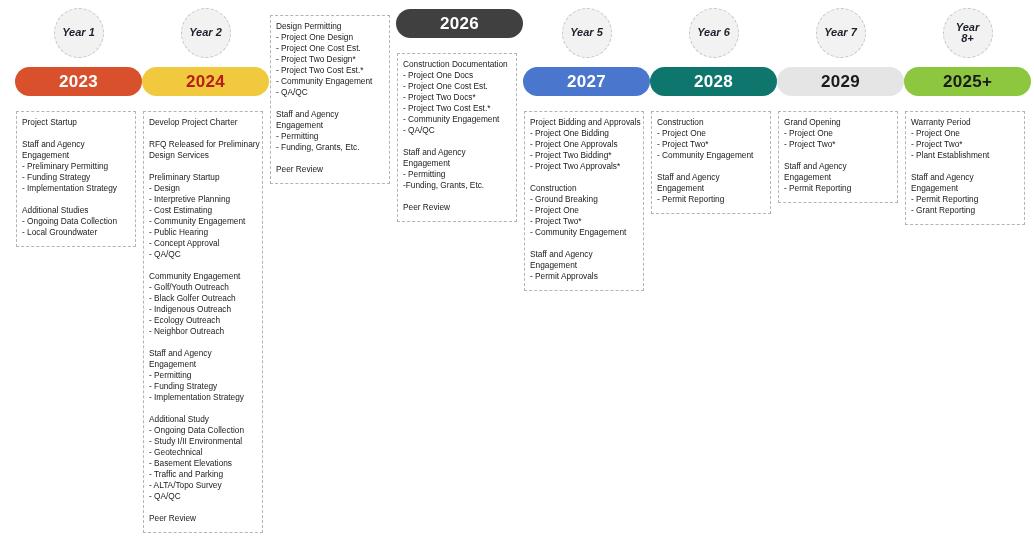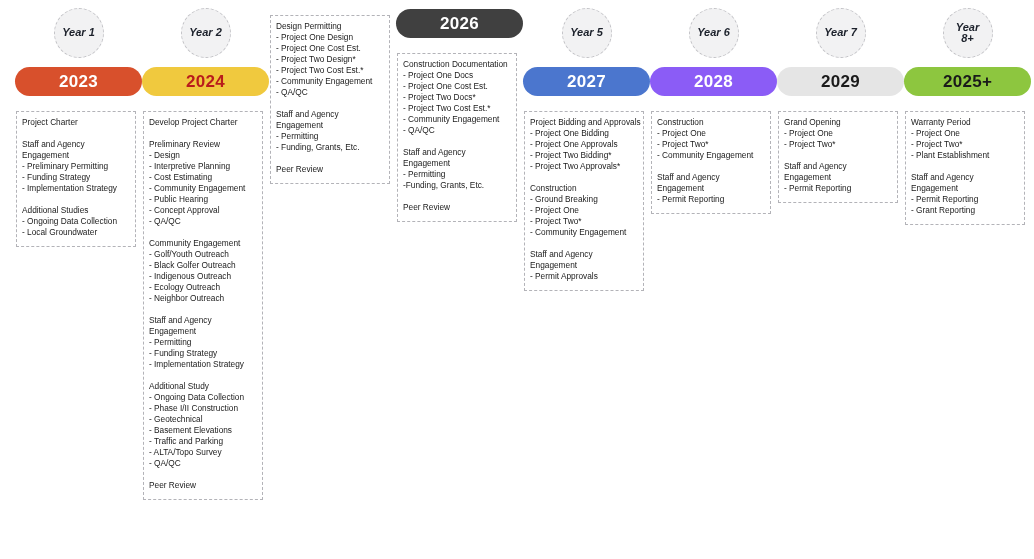--- a/index.html
+++ b/index.html
@@ -61,21 +61,21 @@
 
 <div class="timeline">
   <div class="columns">
   <div class="column">
     <div class="circle">
       <span class="circle-label">Year 1</span>
     </div>
     <div class="bar" style="background: rgb(216, 80, 44); color: rgb(255, 255, 255);">2023</div>
     <div class="box">
           <div class="section">
-            <div class="line">Project Charter</div>
+            <div class="line">Project Startup</div>
           </div>
           <div class="section">
             <div class="line">Staff and Agency Engagement</div>
             <div class="line">- Preliminary Permitting</div>
             <div class="line">- Funding Strategy</div>
             <div class="line">- Implementation Strategy</div>
           </div>
           <div class="section">
             <div class="line">Additional Studies</div>
             <div class="line">- Ongoing Data Collection</div>
@@ -87,21 +87,24 @@
   <div class="column">
     <div class="circle">
       <span class="circle-label">Year 2</span>
     </div>
     <div class="bar" style="background: rgb(240, 201, 62); color: #b91c1c;">2024</div>
     <div class="box">
           <div class="section">
             <div class="line">Develop Project Charter</div>
           </div>
           <div class="section">
-            <div class="line">Preliminary Review</div>
+            <div class="line">RFQ Released for Preliminary Design Services</div>
+          </div>
+          <div class="section">
+            <div class="line">Preliminary Startup</div>
             <div class="line">- Design</div>
             <div class="line">- Interpretive Planning</div>
             <div class="line">- Cost Estimating</div>
             <div class="line">- Community Engagement</div>
             <div class="line">- Public Hearing</div>
             <div class="line">- Concept Approval</div>
             <div class="line">- QA/QC</div>
           </div>
           <div class="section">
             <div class="line">Community Engagement</div>
@@ -113,21 +116,21 @@
           </div>
           <div class="section">
             <div class="line">Staff and Agency Engagement</div>
             <div class="line">- Permitting</div>
             <div class="line">- Funding Strategy</div>
             <div class="line">- Implementation Strategy</div>
           </div>
           <div class="section">
             <div class="line">Additional Study</div>
             <div class="line">- Ongoing Data Collection</div>
-            <div class="line">- Phase I/II Construction</div>
+            <div class="line">- Study I/II Environmental</div>
             <div class="line">- Geotechnical</div>
             <div class="line">- Basement Elevations</div>
             <div class="line">- Traffic and Parking</div>
             <div class="line">- ALTA/Topo Survey</div>
             <div class="line">- QA/QC</div>
           </div>
           <div class="section">
             <div class="line">Peer Review</div>
           </div>
         </div>
@@ -202,21 +205,21 @@
             <div class="line">Staff and Agency Engagement</div>
             <div class="line">- Permit Approvals</div>
           </div>
         </div>
   </div>
 
   <div class="column">
     <div class="circle">
       <span class="circle-label">Year 6</span>
     </div>
-    <div class="bar" style="background: #8b5cf6; color: rgb(255, 255, 255);">2028</div>
+    <div class="bar" style="background: #0f766e; color: rgb(255, 255, 255);">2028</div>
     <div class="box">
           <div class="section">
             <div class="line">Construction</div>
             <div class="line">- Project One</div>
             <div class="line">- Project Two*</div>
             <div class="line">- Community Engagement</div>
           </div>
           <div class="section">
             <div class="line">Staff and Agency Engagement</div>
             <div class="line">- Permit Reporting</div>

